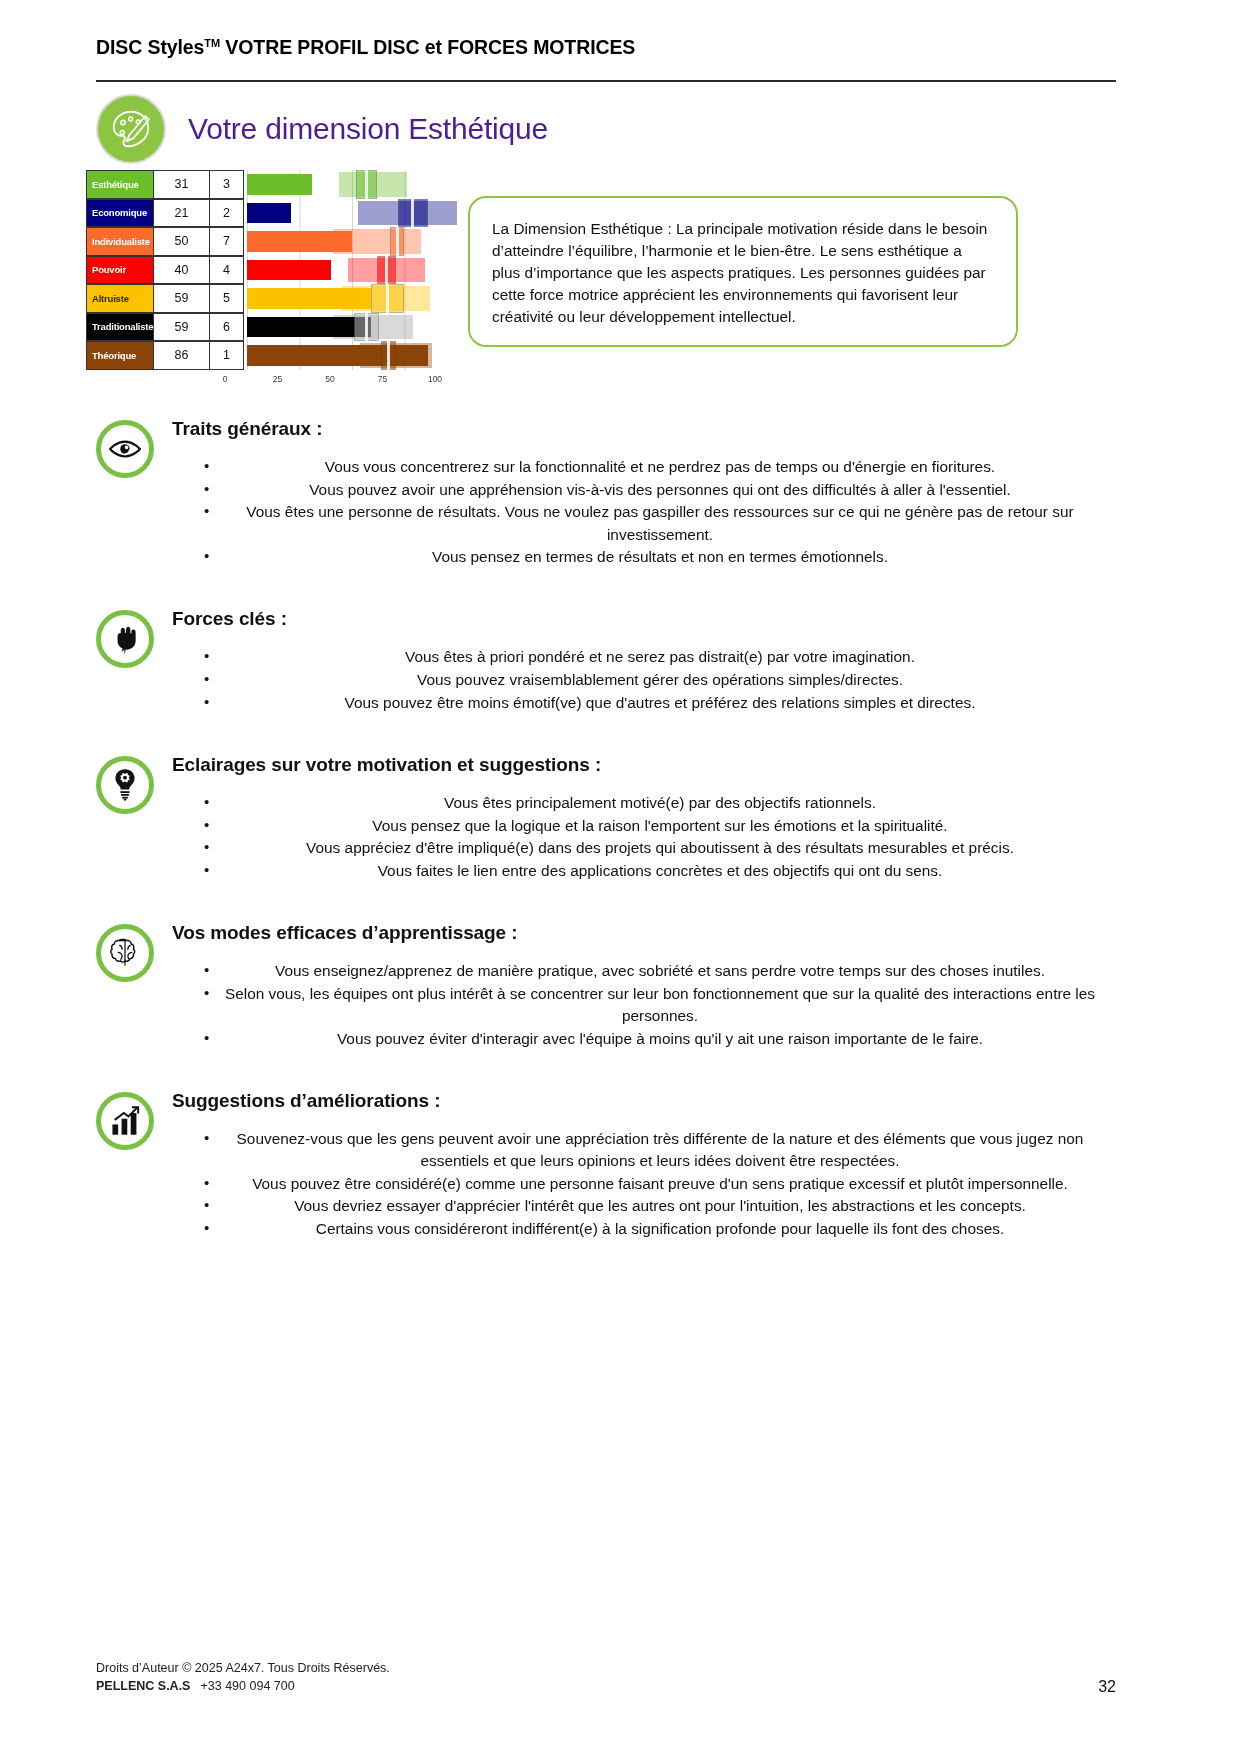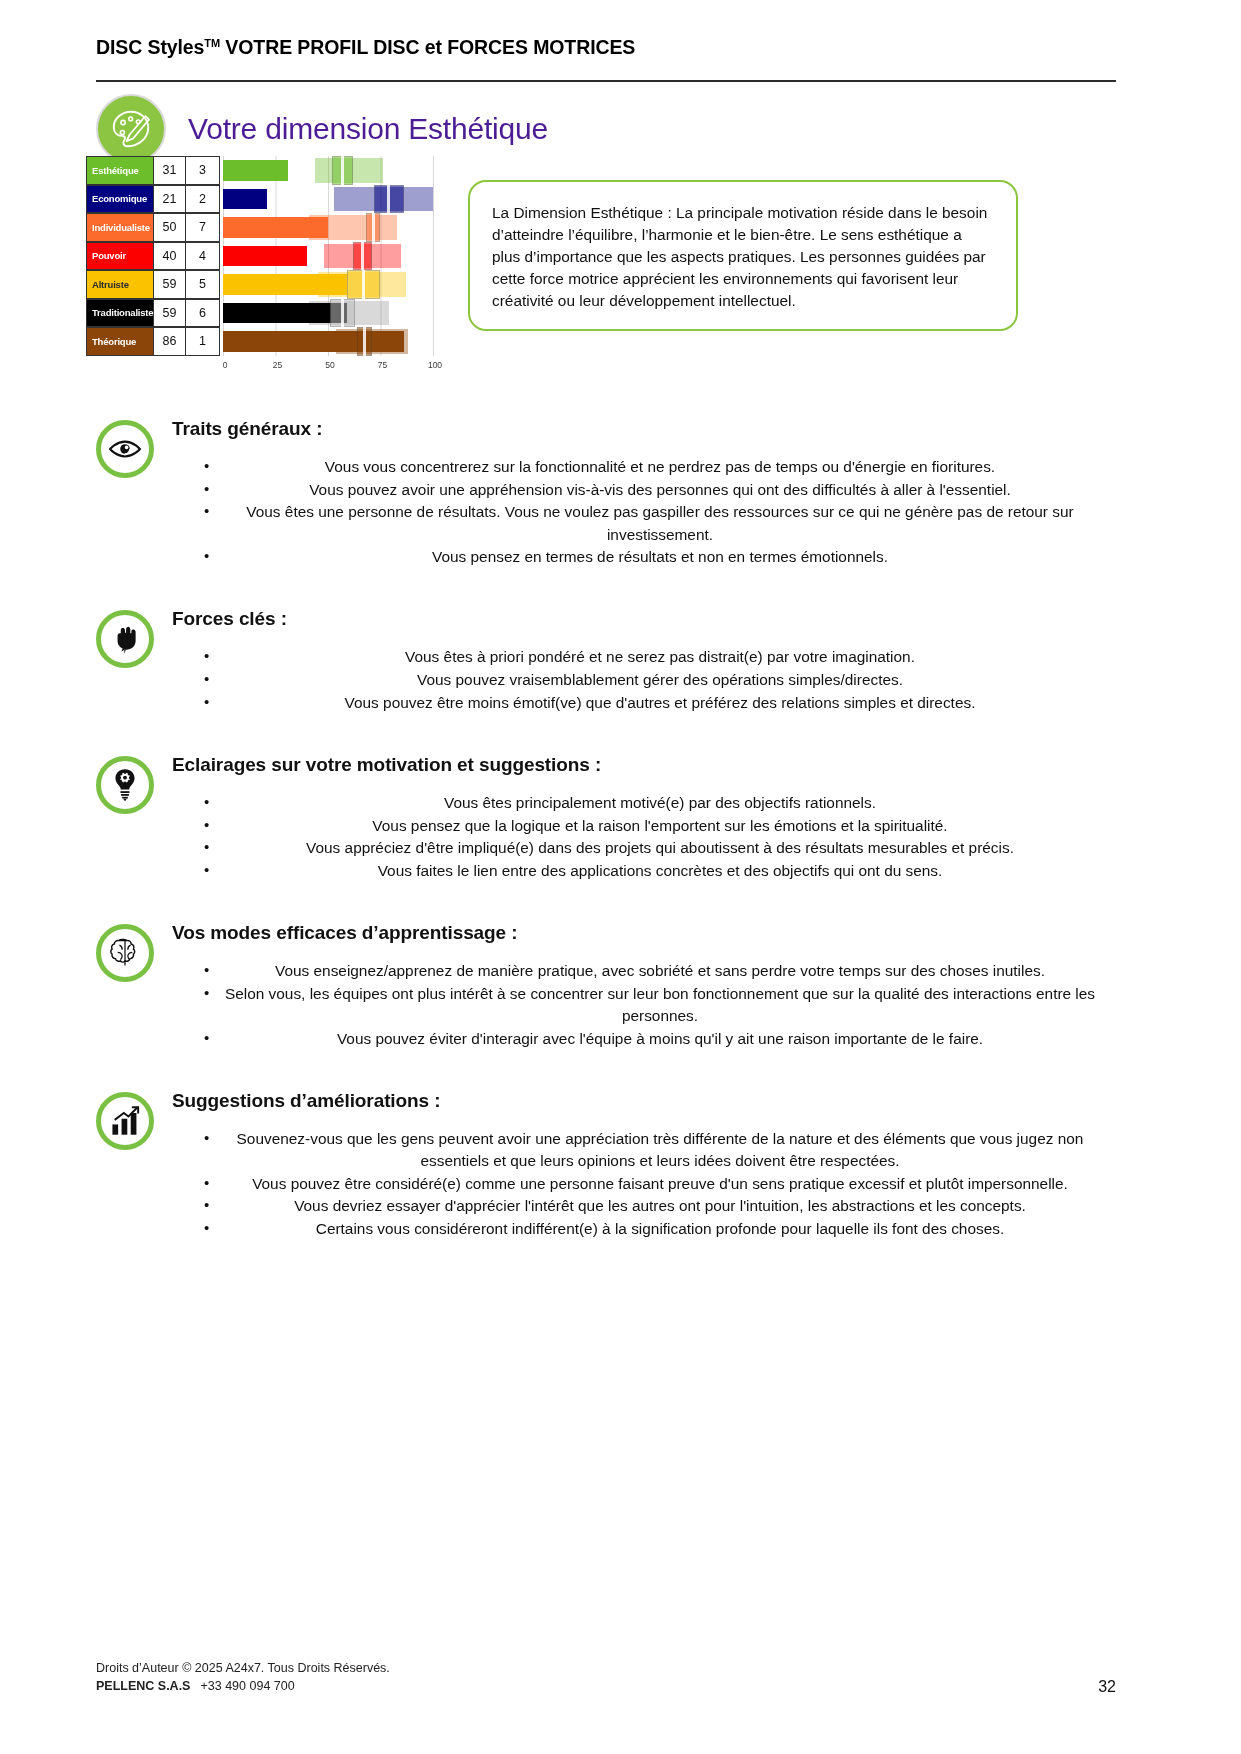--- a/index.html
+++ b/index.html
@@ -70,21 +70,21 @@
     font-size: 30px;
     font-weight: normal;
     color: #4c1d95;
     letter-spacing: -0.2px;
   }
 
   
   .chart {
     position: absolute;
     left: 86px;
-    top: 156px;
+    top: 170px;
     width: 350px;
   }
   .chart-grid {
     position: relative;
   }
   .crow {
     display: flex;
     align-items: stretch;
     height: 28.5px;
     position: relative;
@@ -96,21 +96,21 @@
     font-size: 9.5px;
     font-weight: bold;
     display: flex;
     align-items: center;
     padding-left: 5px;
     color: #fff;
     line-height: 1;
     letter-spacing: -0.2px;
   }
   .cnum {
-    width: 32px;
+    width: 56px;
     flex: none;
     border: 1px solid #333;
     border-left: none;
     background: #fff;
     font-size: 12.5px;
     color: #111;
     display: flex;
     align-items: center;
     justify-content: center;
   }
@@ -179,21 +179,21 @@
     top: 4px;
     font-size: 8.5px;
     color: #3a3a3a;
     transform: translateX(-50%);
   }
 
   
   .callout {
     position: absolute;
     left: 468px;
-    top: 180px;
+    top: 196px;
     width: 550px;
     border: 2.2px solid #8cc63f;
     border-radius: 18px;
     padding: 20px 22px 18px 22px;
     background: #fff;
   }
   .callout p {
     margin: 0;
     font-size: 15.4px;
     line-height: 1.42;

